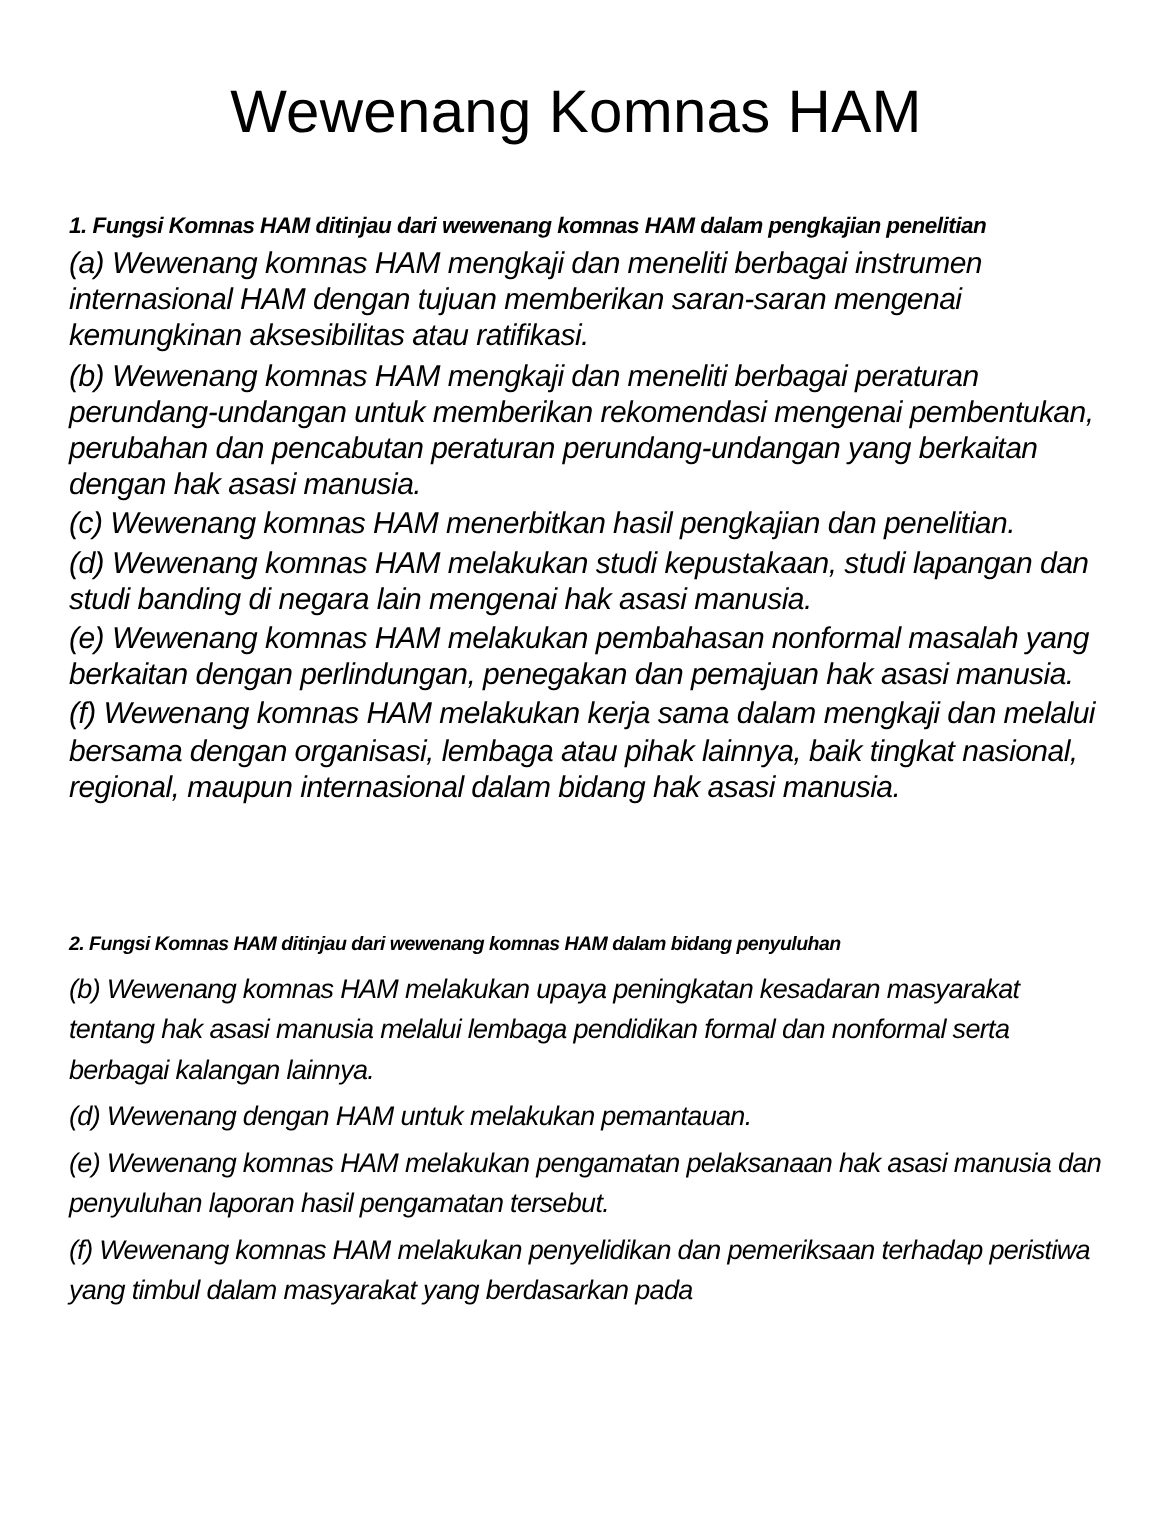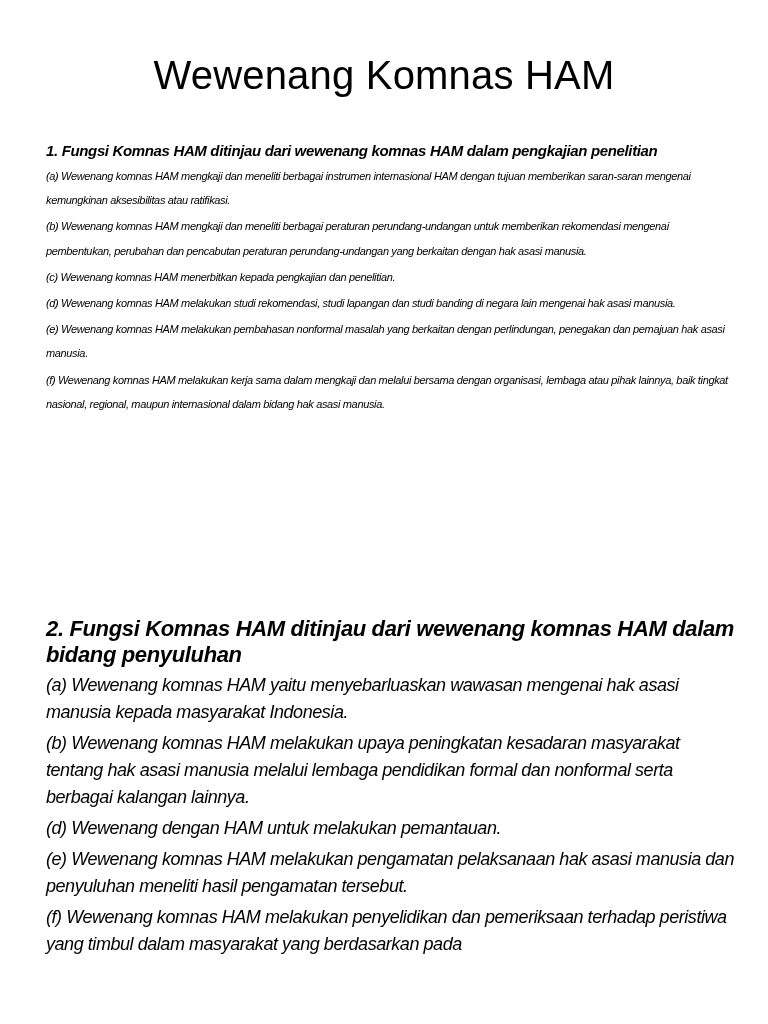--- a/index.html
+++ b/index.html
@@ -45,27 +45,27 @@
     .heading {
       font-weight: bold;
       margin: 0 0 2px 0;
     }
     .section-1 .heading {
       font-size: 15px;
       line-height: 22px;
       letter-spacing: -0.35px;
     }
     .section-1 .item {
-      font-size: 11px;
+      font-size: 20px;
       line-height: 24.2px;
       letter-spacing: -0.35px;
       margin: 0 0 2px 0;
     }
     .section-2 .heading {
-      font-size: 22px;
+      font-size: 13px;
       line-height: 26px;
       letter-spacing: -0.35px;
       margin-bottom: 4px;
     }
     .section-2 .item {
       font-size: 18px;
       line-height: 27px;
       letter-spacing: -0.45px;
       margin: 0 0 4px 0;
     }
@@ -74,28 +74,27 @@
 <body>
 
 <div class="slide">
 
   <h1 class="title">Wewenang Komnas HAM</h1>
 
   <div class="section section-1">
     <p class="heading">1. Fungsi Komnas HAM ditinjau dari wewenang komnas HAM dalam pengkajian penelitian</p>
     <p class="item">(a) Wewenang komnas HAM mengkaji dan meneliti berbagai instrumen internasional HAM dengan tujuan memberikan saran-saran mengenai kemungkinan aksesibilitas atau ratifikasi.</p>
     <p class="item">(b) Wewenang komnas HAM mengkaji dan meneliti berbagai peraturan perundang-undangan untuk memberikan rekomendasi mengenai pembentukan, perubahan dan pencabutan peraturan perundang-undangan yang berkaitan dengan hak asasi manusia.</p>
-    <p class="item">(c) Wewenang komnas HAM menerbitkan kepada pengkajian dan penelitian.</p>
-    <p class="item">(d) Wewenang komnas HAM melakukan studi rekomendasi, studi lapangan dan studi banding di negara lain mengenai hak asasi manusia.</p>
+    <p class="item">(c) Wewenang komnas HAM menerbitkan hasil pengkajian dan penelitian.</p>
+    <p class="item">(d) Wewenang komnas HAM melakukan studi kepustakaan, studi lapangan dan studi banding di negara lain mengenai hak asasi manusia.</p>
     <p class="item">(e) Wewenang komnas HAM melakukan pembahasan nonformal masalah yang berkaitan dengan perlindungan, penegakan dan pemajuan hak asasi manusia.</p>
     <p class="item">(f) Wewenang komnas HAM melakukan kerja sama dalam mengkaji dan melalui bersama dengan organisasi, lembaga atau pihak lainnya, baik tingkat nasional, regional, maupun internasional dalam bidang hak asasi manusia.</p>
   </div>
 
   <div class="section section-2">
     <p class="heading">2. Fungsi Komnas HAM ditinjau dari wewenang komnas HAM dalam bidang penyuluhan</p>
-    <p class="item">(a) Wewenang komnas HAM yaitu menyebarluaskan wawasan mengenai hak asasi manusia kepada masyarakat Indonesia.</p>
     <p class="item">(b) Wewenang komnas HAM melakukan upaya peningkatan kesadaran masyarakat tentang hak asasi manusia melalui lembaga pendidikan formal dan nonformal serta berbagai kalangan lainnya.</p>
     <p class="item">(d) Wewenang dengan HAM untuk melakukan pemantauan.</p>
-    <p class="item">(e) Wewenang komnas HAM melakukan pengamatan pelaksanaan hak asasi manusia dan penyuluhan meneliti hasil pengamatan tersebut.</p>
+    <p class="item">(e) Wewenang komnas HAM melakukan pengamatan pelaksanaan hak asasi manusia dan penyuluhan laporan hasil pengamatan tersebut.</p>
     <p class="item">(f) Wewenang komnas HAM melakukan penyelidikan dan pemeriksaan terhadap peristiwa yang timbul dalam masyarakat yang berdasarkan pada</p>
   </div>
 
 </div>
 
 </body></html>

